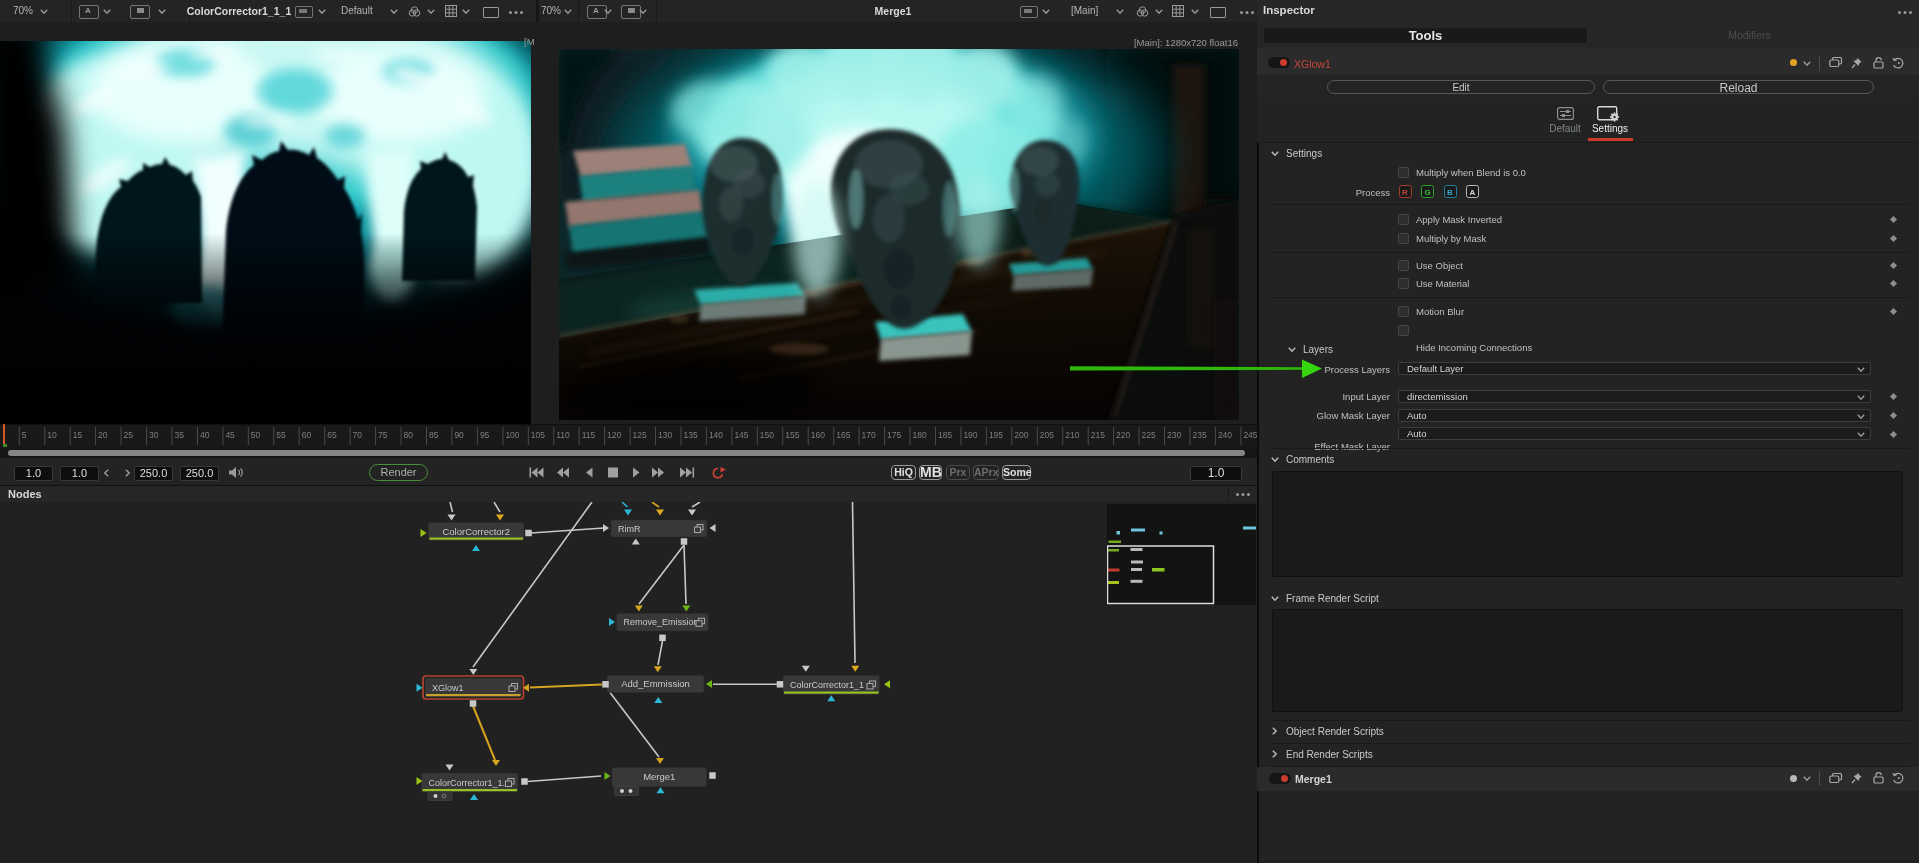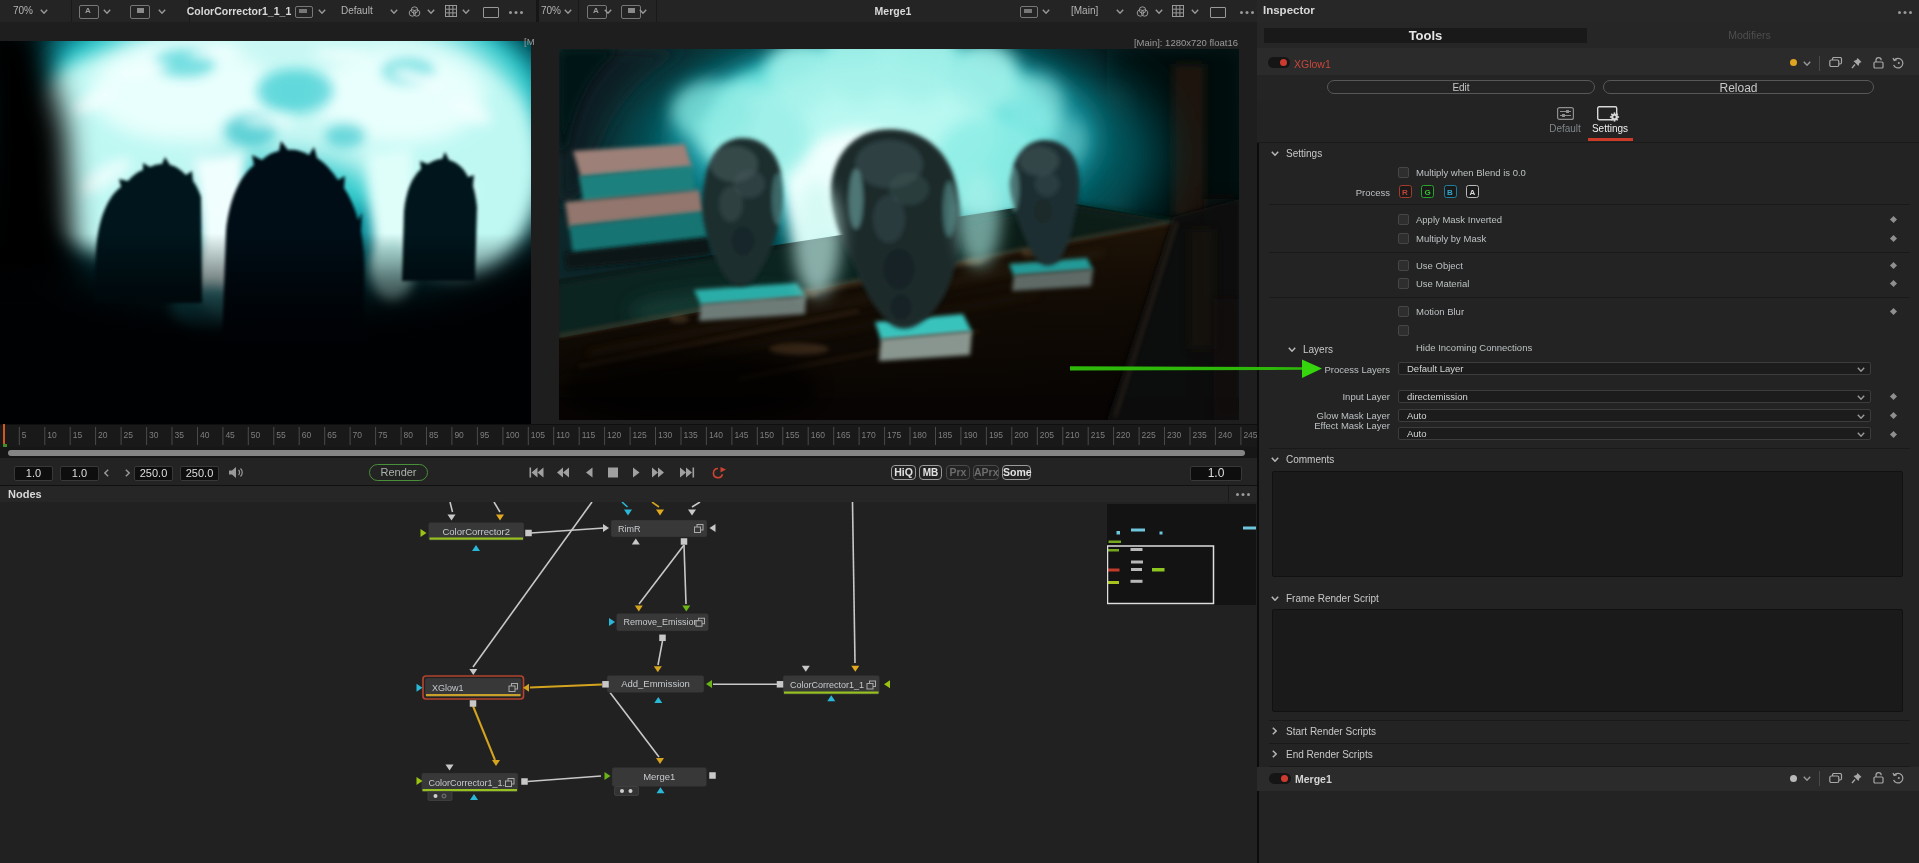--- a/index.html
+++ b/index.html
@@ -458,21 +458,21 @@
       <polygon points="130,1.5 130,11.5 136,6.5" fill="#a0a0a0"></polygon>
       <polygon points="152,1.5 152,11.5 158,6.5" fill="#a0a0a0"></polygon>
       <polygon points="158,1.5 158,11.5 164,6.5" fill="#a0a0a0"></polygon>
       <rect x="164.5" y="1.5" width="1.6" height="10" fill="#a0a0a0"></rect>
       <g stroke="#cc4232" fill="none" stroke-width="1.6">
         <path d="M190,2.5 a4.6,4.6 0 1 0 4.5,5.8"></path>
       </g>
       <polygon points="192.5,1 198,3.5 192.5,6.5" fill="#cc4232"></polygon>
     </svg>
     <div class="abs" style="left:891px;top:465px;width:23px;height:13px;border:1px solid #9a9a9a;border-radius:4px;color:#e2e2e2;font-size:10.5px;font-weight:bold;line-height:13px;text-align:center">HiQ</div>
-    <div class="abs" style="left:919px;top:465px;width:21px;height:13px;border:1px solid #9a9a9a;border-radius:4px;color:#e2e2e2;font-size:10px;font-weight:bold;line-height:13px;text-align:center">MB</div>
+    <div class="abs" style="left:919px;top:465px;width:21px;height:13px;border:1px solid #9a9a9a;border-radius:4px;color:#e2e2e2;font-size:14px;font-weight:bold;line-height:13px;text-align:center">MB</div>
     <div class="abs" style="left:946px;top:465px;width:22px;height:13px;border:1px solid #4a4a4a;border-radius:4px;color:#6c6c6c;font-size:10.5px;font-weight:bold;line-height:13px;text-align:center">Prx</div>
     <div class="abs" style="left:973px;top:465px;width:24px;height:13px;border:1px solid #4a4a4a;border-radius:4px;color:#6c6c6c;font-size:10.5px;font-weight:bold;line-height:13px;text-align:center">APrx</div>
     <div class="abs" style="left:1002px;top:465px;width:27px;height:13px;border:1px solid #9a9a9a;border-radius:4px;color:#e2e2e2;font-size:10.5px;font-weight:bold;line-height:13px;text-align:center">Some</div>
     <div class="abs" style="left:1190px;top:466px;width:50px;height:13px;background:#0e0e0e;border:1px solid #383838;border-radius:2px;color:#dedede;font-size:12px;line-height:13px;text-align:center">1.0</div>
     <div class="abs" style="left:0;top:485px;width:1257px;height:17px;background:#262626;border-top:1px solid #101010;box-sizing:border-box"></div>
     <div class="abs" style="left:8px;top:488px;color:#d8d8d8;font-size:11px;font-weight:bold">Nodes</div>
     <div class="abs" style="left:1228px;top:486px;width:1px;height:16px;background:#191919"></div>
     <svg class="abs" style="left:1235px;top:492px" width="16.0" height="5.0">
       <circle cx="2.5" cy="2.5" r="1.5" fill="#9a9a9a"></circle>
       <circle cx="8.0" cy="2.5" r="1.5" fill="#9a9a9a"></circle>
@@ -698,42 +698,42 @@
     <svg class="abs" style="left:1857px;top:394.5px" width="8" height="5">
       <polyline points="0.8,0.8 4.0,4.2 7.2,0.8" fill="none" stroke="#9a9a9a" stroke-width="1.4"></polyline>
     </svg>
     <div class="dia" style="left:1891px;top:394.0px"></div>
     <div class="rlbl" style="left:1256px;top:410.0px;width:134px">Glow Mask Layer</div>
     <div class="dd" style="top:408.5px">Auto</div>
     <svg class="abs" style="left:1857px;top:413.5px" width="8" height="5">
       <polyline points="0.8,0.8 4.0,4.2 7.2,0.8" fill="none" stroke="#9a9a9a" stroke-width="1.4"></polyline>
     </svg>
     <div class="dia" style="left:1891px;top:413.0px"></div>
-    <div class="rlbl" style="left:1256px;top:420px;width:134px">Effect Mask Layer</div>
+    <div class="rlbl" style="left:1256px;top:441px;width:134px">Effect Mask Layer</div>
     <div class="dd" style="top:427px">Auto</div>
     <svg class="abs" style="left:1857px;top:432px" width="8" height="5">
       <polyline points="0.8,0.8 4.0,4.2 7.2,0.8" fill="none" stroke="#9a9a9a" stroke-width="1.4"></polyline>
     </svg>
     <div class="dia" style="left:1891px;top:431.5px"></div>
     <div class="sepline" style="top:447.5px"></div>
     <svg class="abs" style="left:1271px;top:457.0px" width="8" height="5">
       <polyline points="0.8,0.8 4.0,4.2 7.2,0.8" fill="none" stroke="#b8b8b8" stroke-width="1.5"></polyline>
     </svg>
     <div class="sec" style="left:1286px;top:454.0px">Comments</div>
     <div class="ta" style="top:470.5px;height:106px"></div>
     <svg class="abs" style="left:1271px;top:595.5px" width="8" height="5">
       <polyline points="0.8,0.8 4.0,4.2 7.2,0.8" fill="none" stroke="#b8b8b8" stroke-width="1.5"></polyline>
     </svg>
     <div class="sec" style="left:1286px;top:592.5px">Frame Render Script</div>
     <div class="ta" style="top:609px;height:103px"></div>
     <div class="sepline" style="top:719.5px"></div>
     <svg class="abs" style="left:1272px;top:727px" width="5" height="8">
       <polyline points="0.8,0.8 4.2,4.0 0.8,7.2" fill="none" stroke="#b8b8b8" stroke-width="1.5"></polyline>
     </svg>
-    <div class="sec" style="left:1286px;top:725.5px">Start Render Scripts</div>
+    <div class="sec" style="left:1286px;top:725.5px">Object Render Scripts</div>
     <div class="sepline" style="top:742.5px"></div>
     <svg class="abs" style="left:1272px;top:750px" width="5" height="8">
       <polyline points="0.8,0.8 4.2,4.0 0.8,7.2" fill="none" stroke="#b8b8b8" stroke-width="1.5"></polyline>
     </svg>
     <div class="sec" style="left:1286px;top:748.5px">End Render Scripts</div>
     <div class="sepline" style="top:765.5px"></div>
     <div class="abs" style="left:1257px;top:766.5px;width:662px;height:24px;background:#2b2b2b"></div>
     <div class="abs" style="left:1269px;top:772.5px;width:22px;height:11px;background:#151515;border-radius:6px"></div>
     <div class="abs" style="left:1281px;top:774.5px;width:7px;height:7px;background:#cc3b30;border-radius:50%"></div>
     <div class="abs" style="left:1295px;top:772.5px;color:#d4d4d4;font-size:10.5px;font-weight:bold">Merge1</div>

